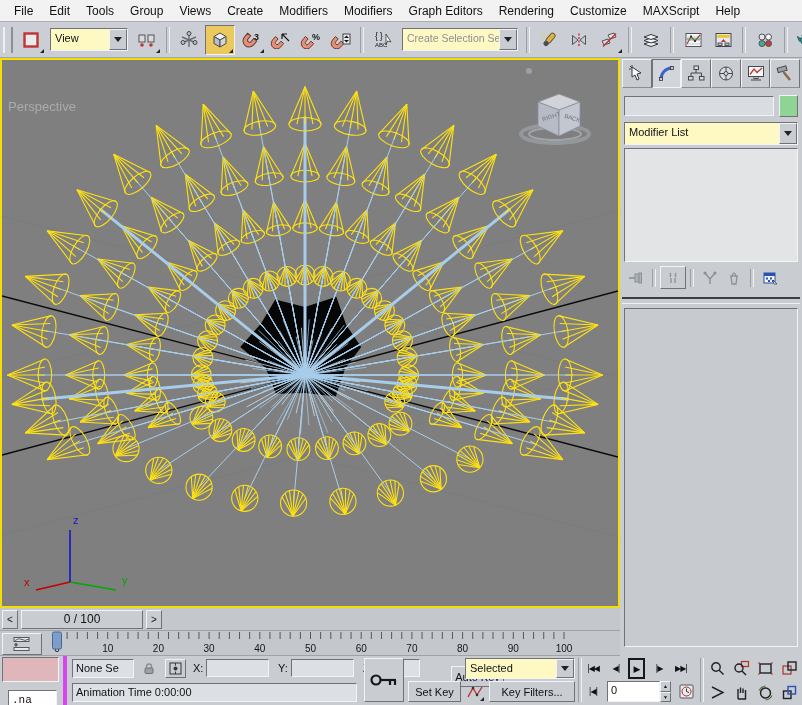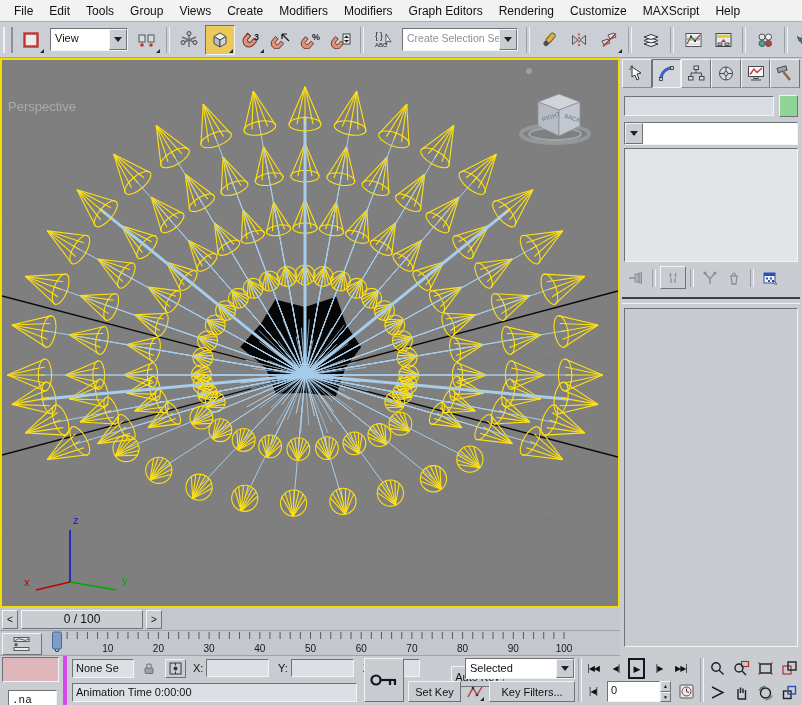--- a/index.html
+++ b/index.html
@@ -15,21 +15,21 @@
   #toolbar{position:absolute;left:0;top:22px;width:802px;height:36px;background:#CBCED4;
     border-bottom:1px solid #9FA3A9;display:flex;align-items:center;box-sizing:border-box;padding:0 2px;}
   .tbtn{position:relative;width:28px;height:28px;display:flex;align-items:center;justify-content:center;
     margin:0 1px;flex:none;}
   .tbtn.pressed{border:1px solid;border-color:#6F7378 #F2F3F4 #F2F3F4 #6F7378;background:#ECC95C;}
   .fly{position:absolute;right:1px;bottom:1px;width:0;height:0;
     border-left:4px solid transparent;border-bottom:4px solid #23262B;}
   .tsep{width:2px;height:26px;margin:0 4px;flex:none;border-left:1px solid #9aa0a6;border-right:1px solid #F0F1F3;}
   .thandle{width:6px;height:26px;margin:0 3px 0 1px;flex:none;
     border-left:2px solid #F0F1F3;border-right:2px solid #8B9096;}
-  .combo{display:flex;align-items:stretch;height:21px;border:1px solid;border-color:#6F7378 #F2F3F4 #F2F3F4 #6F7378;background:#ffffff;flex:none;}
+  .combo{display:flex;align-items:stretch;height:21px;border:1px solid;border-color:#6F7378 #F2F3F4 #F2F3F4 #6F7378;background:#fef9c3;flex:none;}
   .combo .cval{flex:1;padding:3px 4px 0 4px;font-size:11px;white-space:nowrap;overflow:hidden;}
   .combo .carr{width:16px;background:#C9CCD1;border:1px solid;border-color:#F2F3F4 #6F7378 #6F7378 #F2F3F4;
     display:flex;align-items:center;justify-content:center;}
   .carr i{width:0;height:0;border:4px solid transparent;border-top:5px solid #1E2126;margin-top:4px;}
   .graytext{color:#8b8f95;}
   
   #viewport{position:absolute;left:0;top:58px;width:620px;height:550px;box-sizing:border-box;
     border:2px solid #F2DF00;background:#7F7F7F;}
   #vp-label{position:absolute;left:6px;top:3px;color:#A9ABAD;font-size:13px;margin-top:36px;}
   
@@ -1560,20 +1560,21 @@
         </svg>
       </div>
     </div>
 
     <div id="namerow">
       <input id="objname" value="" style="">
       <div id="colorswatch"></div>
     </div>
 
     <div class="combo" id="modcombo">
+      <div class="cval">Modifier List</div>
       <div class="carr">
           <i></i>
         </div>
     </div>
 
     <div id="stack"></div>
 
     <div id="stackbtns">
       <div class="sbtn">
         <svg width="16" height="14">

